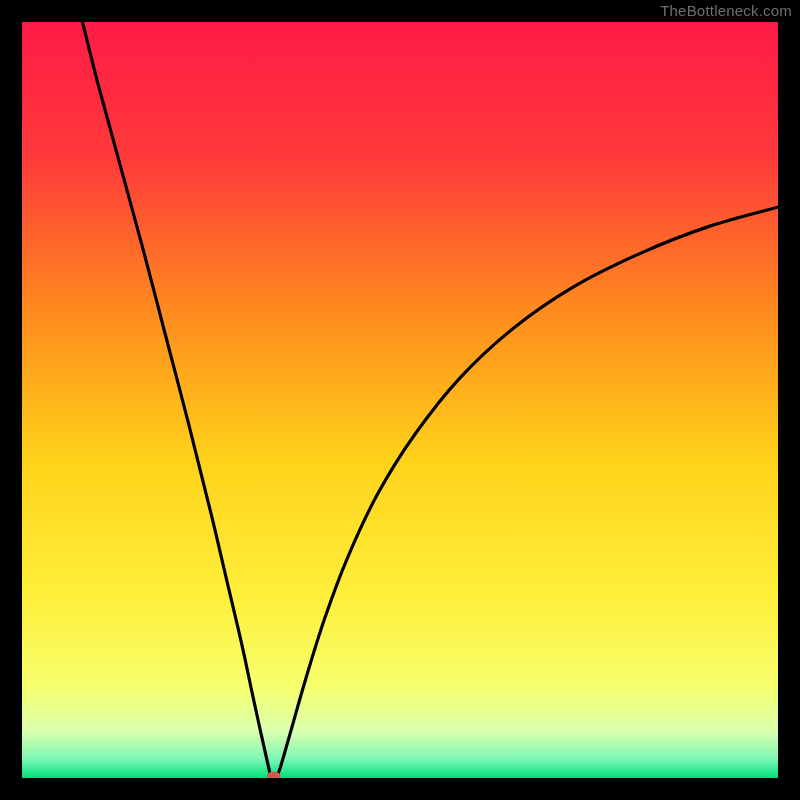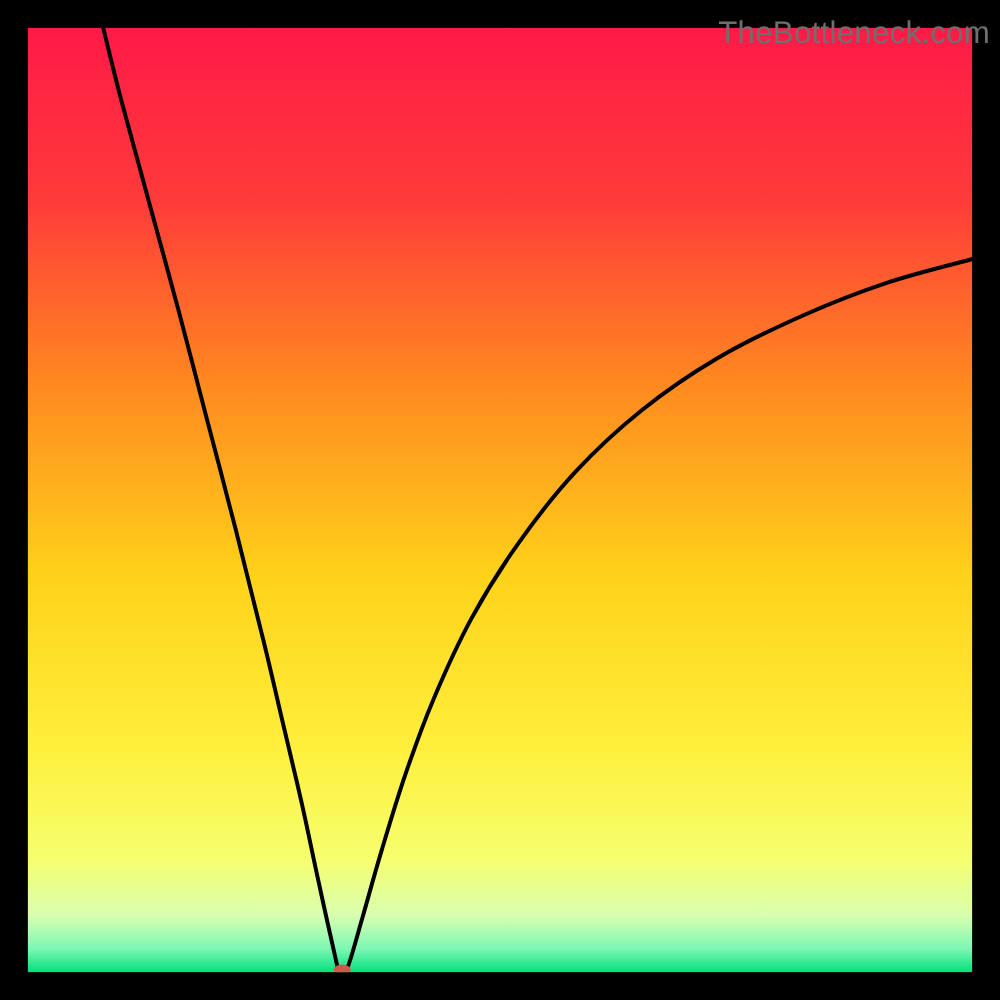--- a/index.html
+++ b/index.html
@@ -19,24 +19,24 @@
   .plot-area {
     position: absolute;
     left: 22px;
     top: 22px;
     width: 756px;
     height: 756px;
     overflow: hidden;
   }
   .watermark {
     position: absolute;
-    top: 12px;
+    top: 2px;
     right: 8px;
     color: #6f6f6f;
-    font-size: 25px;
+    font-size: 15px;
     letter-spacing: 0.2px;
     z-index: 5;
     user-select: none;
   }
 </style>
 </head>
 <body>
 
 <div class="frame">
   <div class="watermark">TheBottleneck.com</div>

